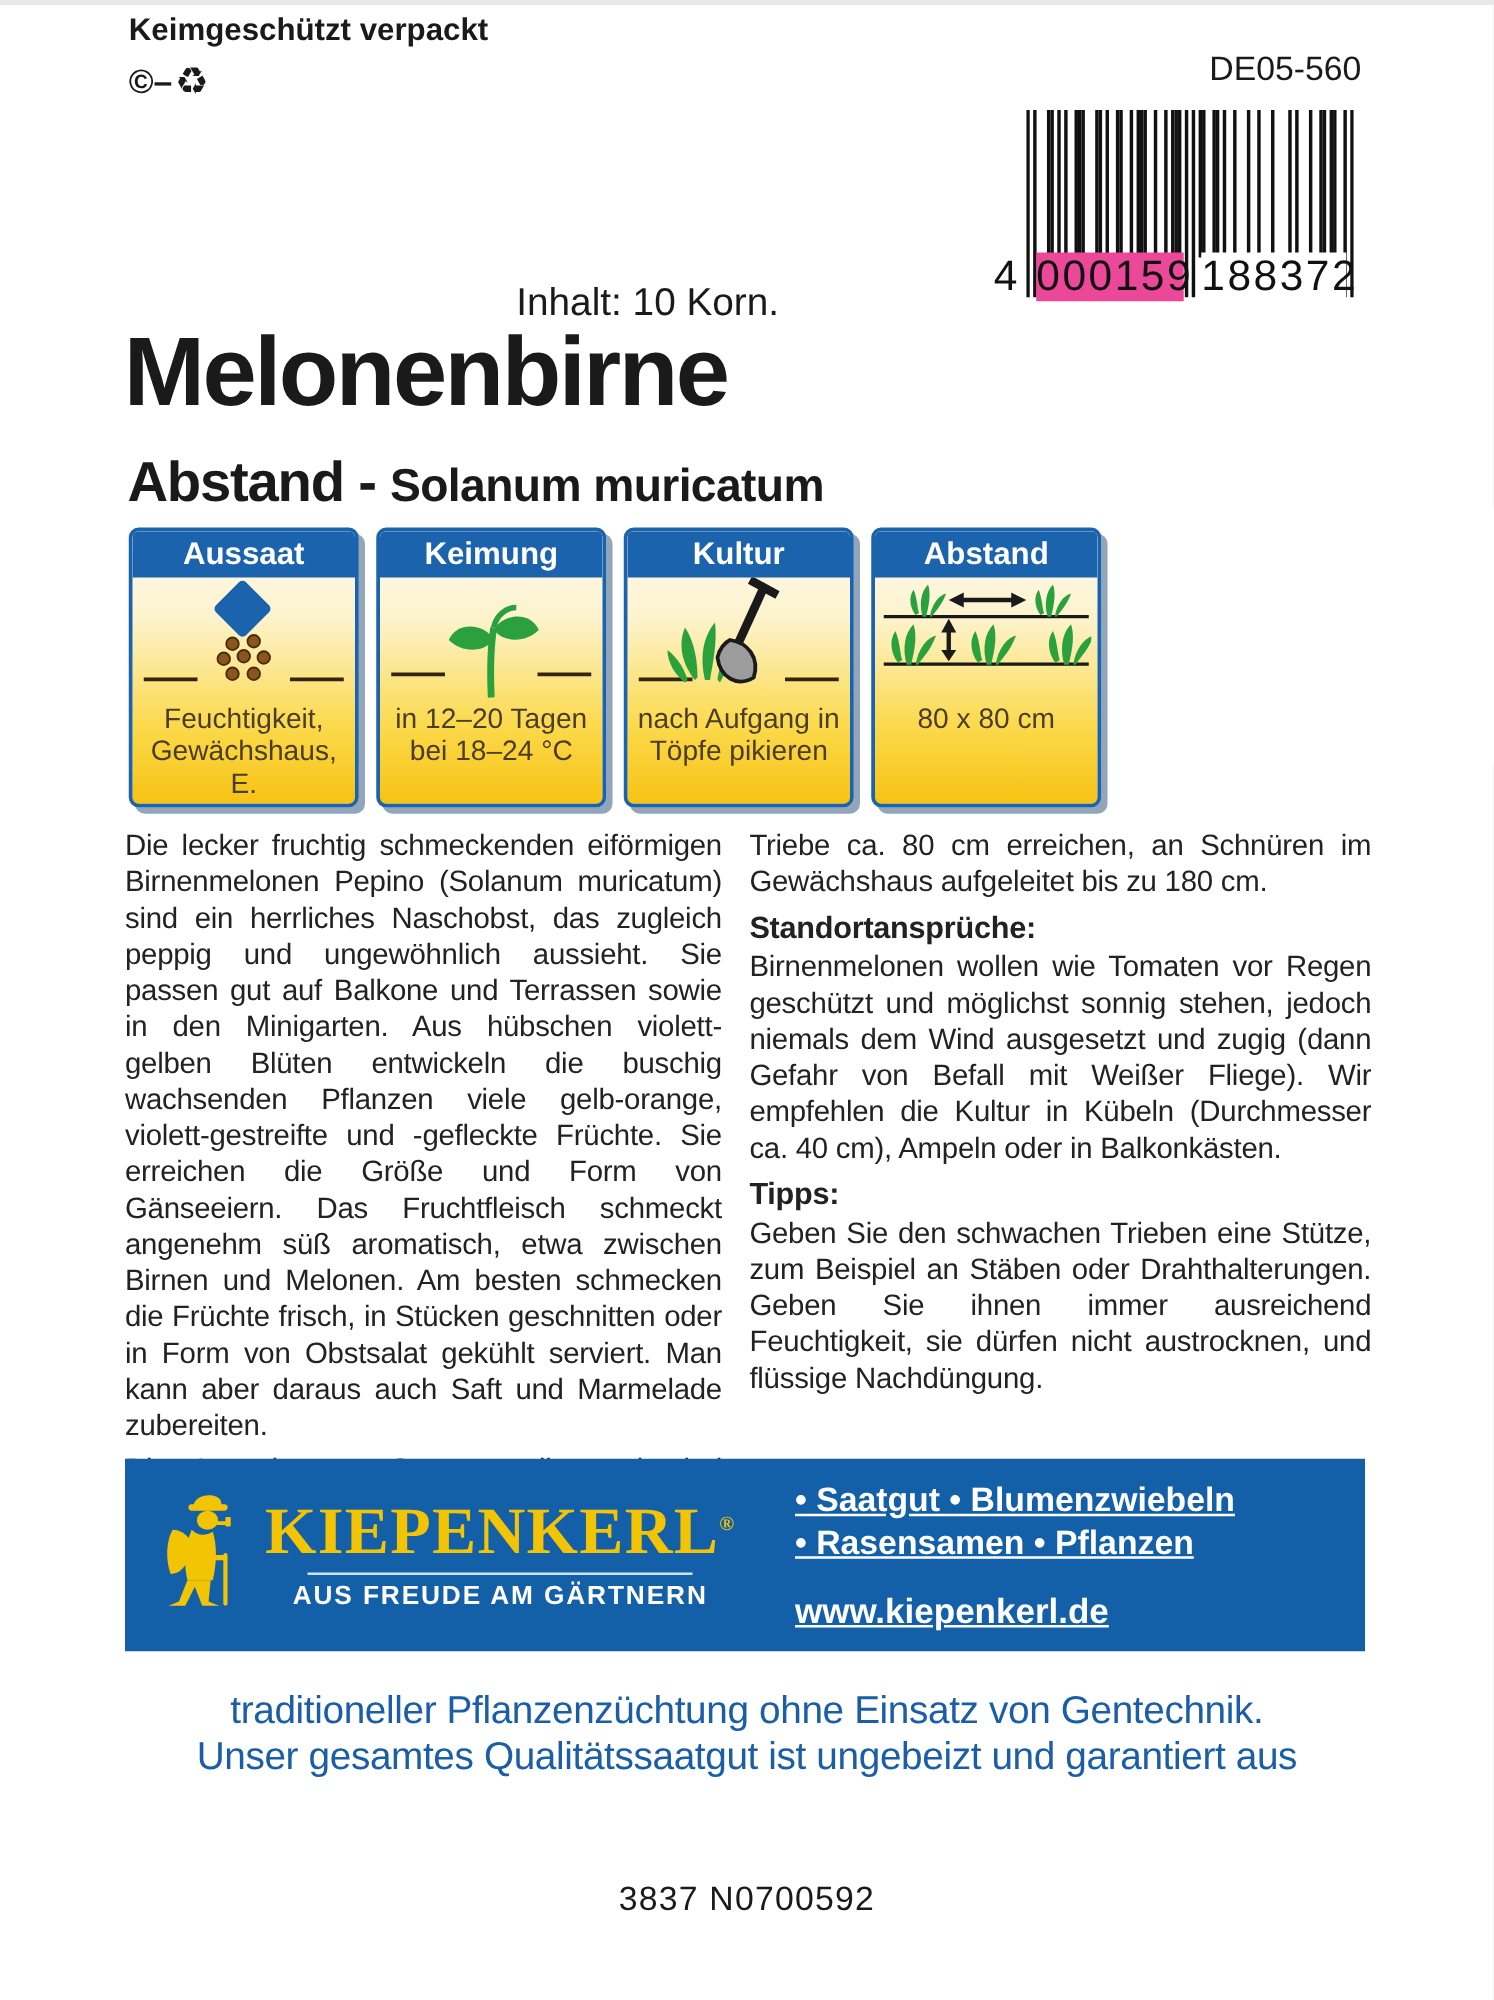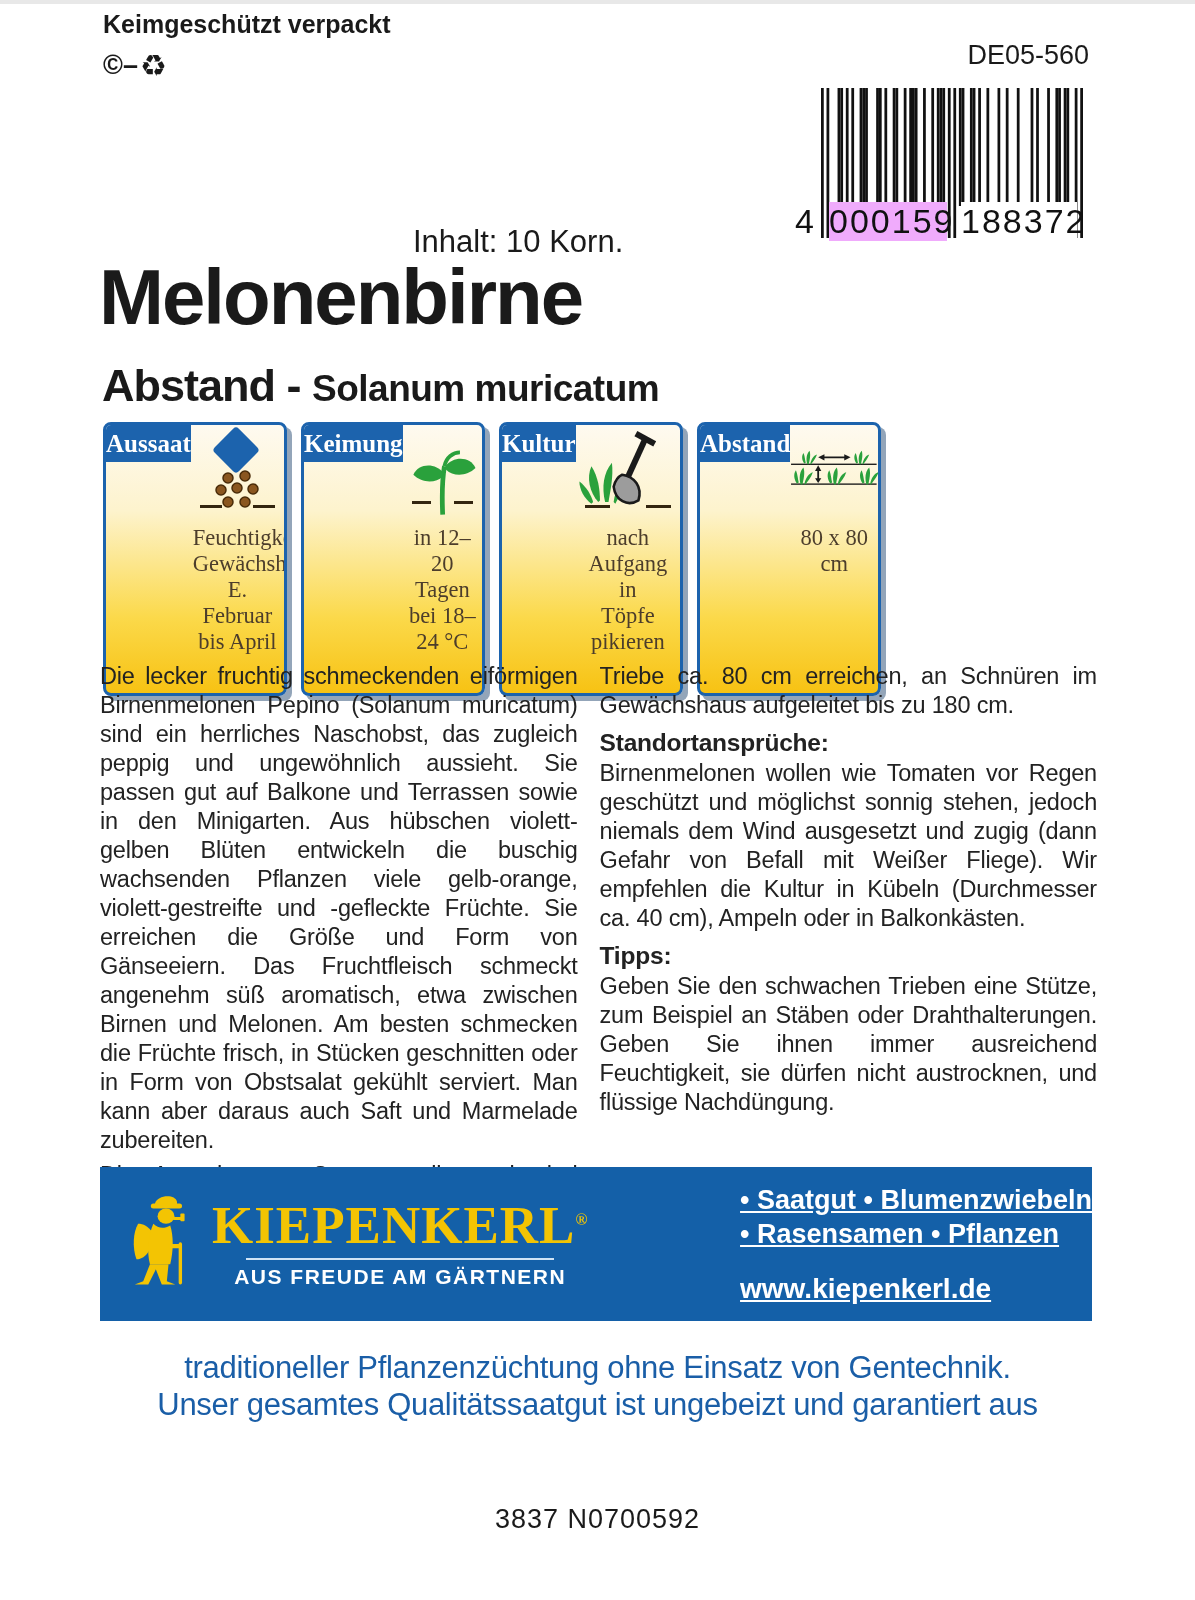--- a/index.html
+++ b/index.html
@@ -9,54 +9,54 @@
   }
   
   .protect{position:absolute;left:103px;top:6px;font-size:25px;font-weight:bold;}
   .symbols{position:absolute;left:103px;top:46px;font-size:27px;font-weight:bold;display:flex;align-items:center;gap:2px;}
   .green-dot{font-size:30px;line-height:1;}
   .article-code{position:absolute;right:106px;top:36px;font-size:27px;}
   .barcode{position:absolute;right:112px;top:84px;width:262px;height:152px;}
   .barcode svg{display:block;}
   .bc-digit{position:absolute;font-size:34px;color:#111;top:114px;background:transparent;}
   .bc-lead{left:-26px;}
-  .bc-g1{left:8px;width:118px;text-align:center;letter-spacing:2px;background:#f0abfc;}
+  .bc-g1{left:8px;width:118px;text-align:center;letter-spacing:2px;background:#ec4899;}
   .bc-g2{left:140px;width:116px;text-align:center;letter-spacing:2px;background:#fff;}
   .inhalt{position:absolute;left:413px;top:220px;font-size:31px;}
   .title{position:absolute;left:99px;top:248px;font-size:78px;font-weight:bold;letter-spacing:-2px;}
   .subtitle{position:absolute;left:102px;top:356px;font-weight:bold;}
   .subtitle .name{font-size:45px;letter-spacing:-1px;}
   .subtitle .latin{font-size:37px;letter-spacing:-0.5px;text-align:center;}
   
   .boxes{position:absolute;left:103px;top:418px;width:976px;display:flex;gap:14px;}
   .ibox{
-    width:184px;height:274px;box-sizing:border-box;border:3px solid #1c63ad;border-radius:8px;
+    width:184px;height:224px;box-sizing:border-box;border:3px solid #1c63ad;border-radius:8px;
     background:linear-gradient(180deg,#fefaf0 0%,#fdf3cd 32%,#fbd94a 72%,#f7c213 100%);
-    box-shadow:5px 5px 0 rgba(16,55,100,.45);overflow:hidden;display:flex;flex-direction:row;font-family:Liberation Serif, serif;
+    box-shadow:5px 5px 0 rgba(16,55,100,.45);overflow:hidden;display:flex;flex-direction:column;
   }
   .ihead{height:37px;background:#1c63ad;color:#fff;font-size:25px;font-weight:bold;
          display:flex;align-items:center;justify-content:center;}
   .ibody{position:relative;flex:1;}
   .icon-wrap{position:absolute;left:0;right:0;top:0;height:100px;display:flex;align-items:flex-start;justify-content:center;}
   .rule{position:absolute;height:3px;background:#33250f;}
   .rule-l{left:9px;width:24%;}
   .rule-r{right:9px;width:24%;}
   .rule-full{left:9px;right:9px;}
   .itext{position:absolute;left:2px;right:2px;top:100px;text-align:center;
          font-size:22.5px;line-height:26px;color:#4c3d2b;}
   
   .columns{position:absolute;left:100px;top:658px;width:997px;display:flex;gap:22px;}
   .col{font-size:23.5px;line-height:29px;text-align:justify;color:#222;letter-spacing:-0.2px;}
   .col-left{width:480px;}
   .col-right{width:500px;}
   .col p{margin:0 0 6px 0;}
   .col h3{margin:8px 0 2px 0;font-size:24.5px;}
   
   .brandbar{position:absolute;left:100px;top:1163px;width:992px;height:154px;background:#1460a8;
-            display:flex;align-items:center;justify-content:space-between;}
+            display:flex;align-items:center;}
   .brand-left{position:relative;display:flex;align-items:center;padding-left:28px;width:470px;}
   .mascot{flex:none;margin-right:8px;}
   .brand-text{display:flex;flex-direction:column;align-items:center;}
   .brand-word{font-family:"Liberation Serif","DejaVu Serif",serif;font-weight:bold;color:#f3c403;
               font-size:53px;letter-spacing:1px;line-height:1;}
   .brand-word sup{font-size:16px;vertical-align:18px;}
   .brand-line{width:308px;height:2px;background:#cfe3f5;margin:6px 0 5px 0;}
   .brand-tagline{color:#fff;font-weight:bold;font-size:21px;letter-spacing:1.5px;}
   .brand-right{color:#fff;font-weight:bold;padding-left:38px;text-decoration:underline;}
   .brand-products{font-size:27px;line-height:34px;}

